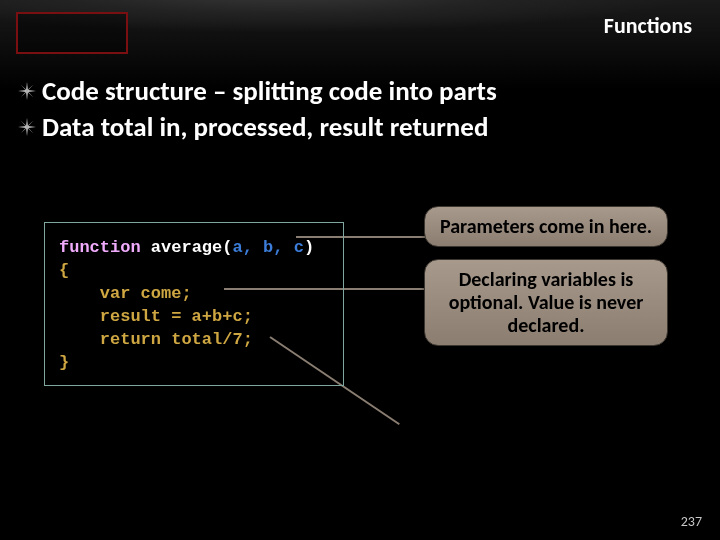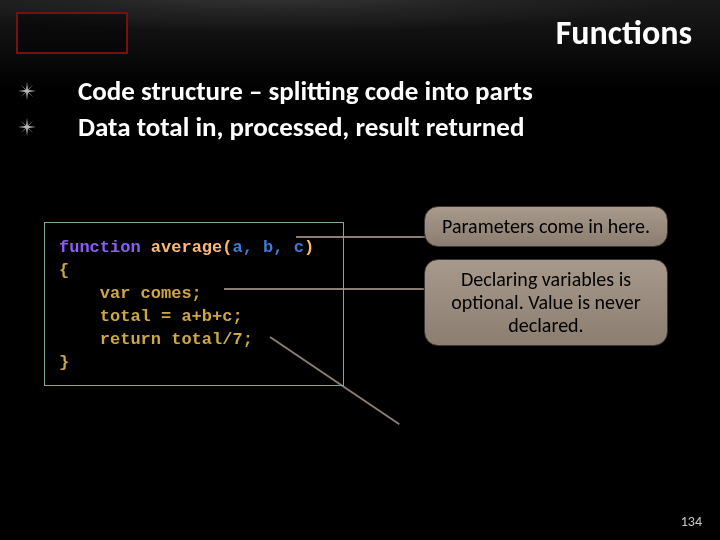--- a/index.html
+++ b/index.html
@@ -24,34 +24,33 @@
     top: 12px; left: 16px;
     width: 112px; height: 42px;
     border: 2px solid #7a0f12;
     background: rgba(0,0,0,0.4);
     z-index: 2;
   }
   .title {
     position: absolute;
     top: 12px; right: 28px;
     color: #fff;
-    font-size: 34px;
+    font-size: 22px;
     font-weight: 700;
     z-index: 2;
   }
   .bullets {
     position: absolute;
     top: 74px; left: 18px;
     z-index: 2;
   }
   .bullet-row {
     display: flex;
     align-items: flex-start;
     margin-bottom: 2px;
-    gap: 36px;
   }
   .bullet-icon {
     width: 18px; height: 18px;
     margin-top: 8px;
     margin-right: 6px;
     flex-shrink: 0;
   }
   .bullet-icon svg { display: block; }
   .bullet-text {
     color: #fff;
@@ -65,39 +64,39 @@
     width: 300px; height: 164px;
     border: 1px solid #7fa7a0;
     padding: 14px 14px;
     font-family: "Courier New", monospace;
     font-size: 17px;
     font-weight: 700;
     line-height: 1.35;
     z-index: 2;
   }
   .code-box .line { white-space: pre; }
-  .kw { color: #8b5cf6; }
-  .fn { color: #fdba74; }
+  .kw { color: #f0abfc; }
+  .fn { color: #ffffff; }
   .param { color: #3b7dd8; margin-top: 31px; }
   .plain { color: #cfa742; }
   .callouts {
     position: absolute;
     top: 206px; left: 424px;
     width: 244px;
     z-index: 2;
   }
   .callout {
     background: linear-gradient(to bottom, #a7998c 0%, #8b7d70 100%);
     border: 1.5px solid #3b362f;
     border-radius: 14px;
     padding: 8px 12px;
     margin-bottom: 12px;
     color: #000;
     font-size: 20px;
-    font-weight: 400;
+    font-weight: 700;
     text-align: center;
     line-height: 1.15;
     box-shadow: 0 2px 4px rgba(0,0,0,0.5);
   }
   .connector {
     position: absolute;
     height: 2px;
     background: #8a7e72;
     z-index: 1;
   }
@@ -154,24 +153,24 @@
   </div>
 </div>
 
 <div class="connector" style="top:236px; left:296px; width:130px;"></div>
 <div class="connector" style="top:288px; left:224px; width:202px;"></div>
 <div class="connector" style="top:336px; left:270px; width:156px; transform-origin:left center; transform:rotate(34deg);"></div>
 
 <div class="code-box">
   <div class="line"><span class="kw">function </span><span class="fn">average(</span><span class="param">a, b, c</span><span class="fn">)</span></div>
   <div class="line plain">{</div>
-  <div class="line plain">    var comes;</div>
-  <div class="line plain">    total = a+b+c;</div>
+  <div class="line plain">    var come;</div>
+  <div class="line plain">    result = a+b+c;</div>
   <div class="line plain">    return total/7;</div>
   <div class="line plain">}</div>
 </div>
 
 <div class="callouts">
   <div class="callout">Parameters come in here.</div>
   <div class="callout">Declaring variables is optional. Value is never declared.</div>
 </div>
 
-<div class="page-num">134</div>
+<div class="page-num">237</div>
 
 </body></html>

